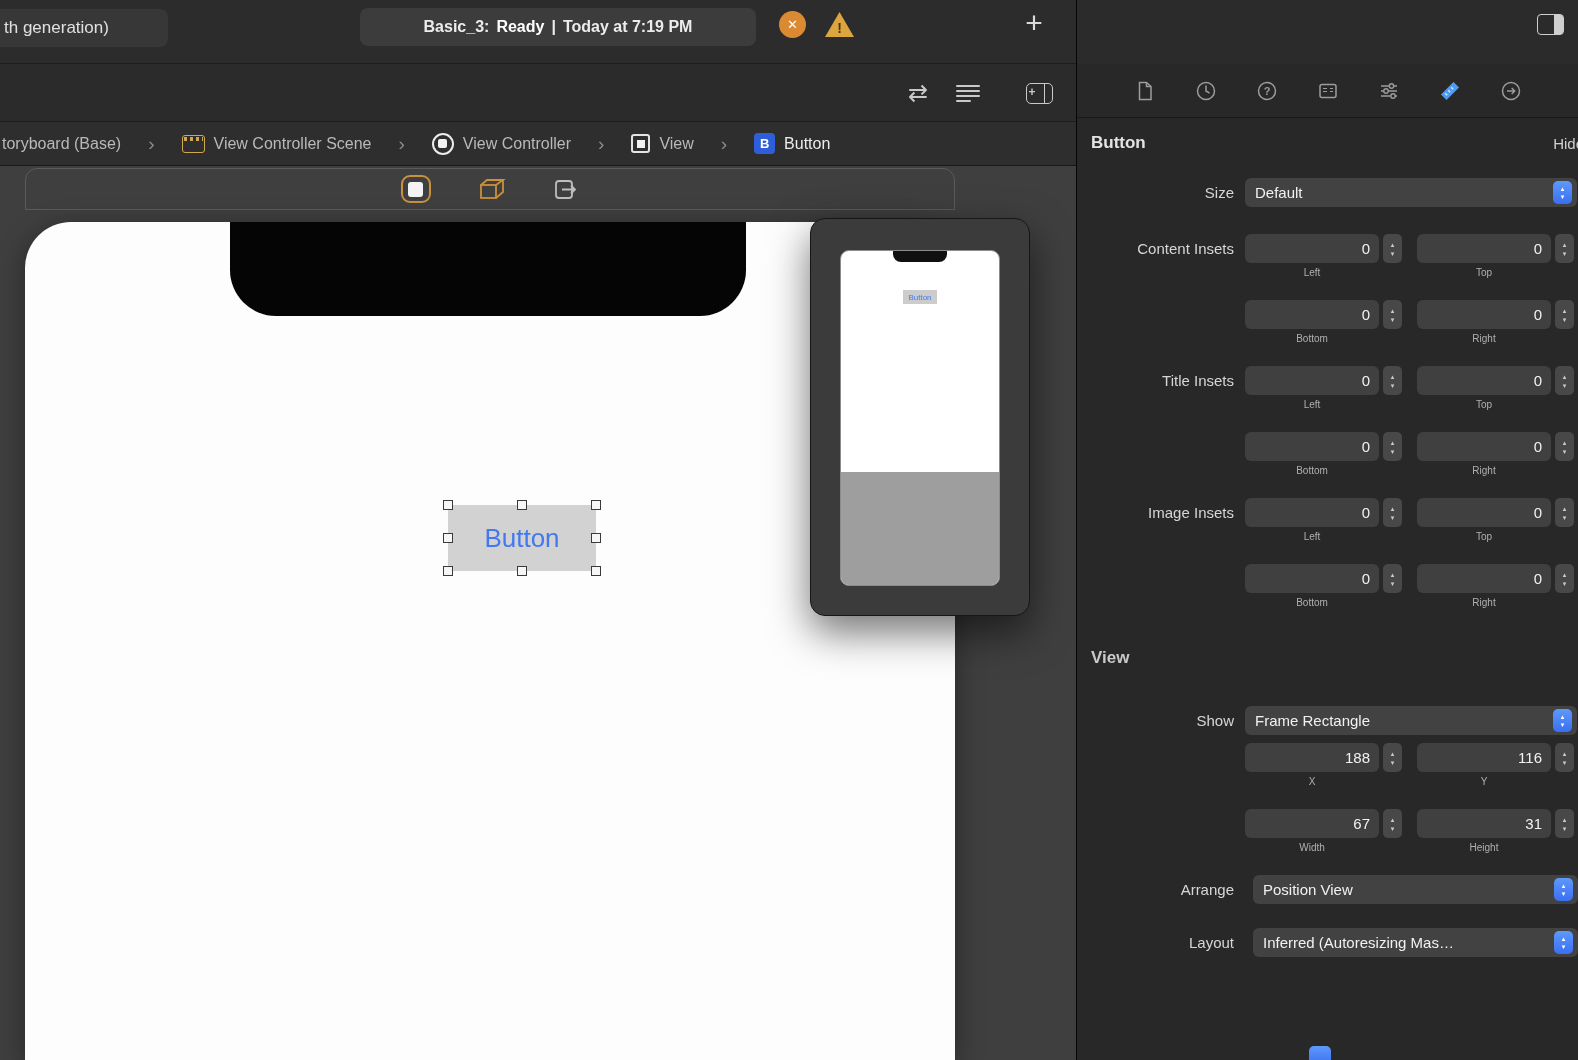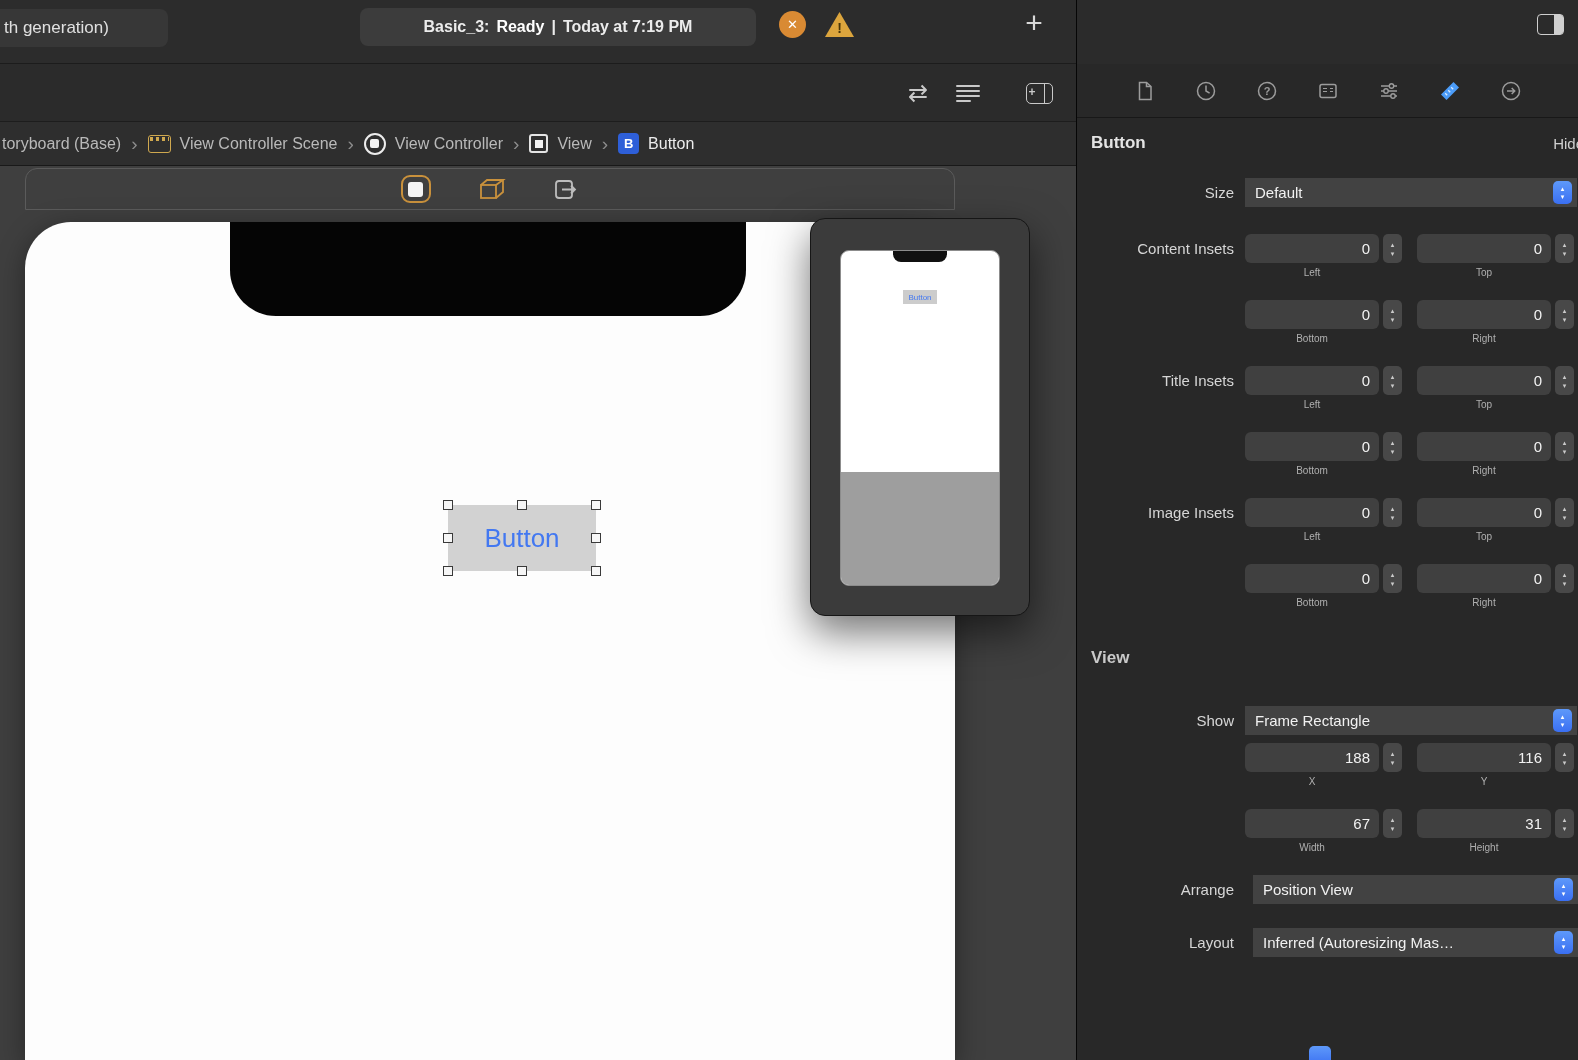--- a/index.html
+++ b/index.html
@@ -32,21 +32,21 @@
   .tb-lines { left:956px; width:32px; flex-direction:column; gap:3px; align-items:flex-start; }
   .tb-lines i { display:block; height:2px; background:#c9c9c9; border-radius:1px; width:24px; }
   .tb-lines i:last-child { width:15px; }
   .add-editor-box { width:27px; height:21px; border:1.6px solid #c9c9c9; border-radius:5px; position:relative; }
   .add-editor-box::after { content:""; position:absolute; right:7px; top:0; bottom:0; width:0; border-left:1.6px solid #c9c9c9; }
   .add-editor-box span { position:absolute; left:2px; top:1px; font-size:12px; color:#c9c9c9; font-weight:600; }
   .tb-addeditor { left:1022px; width:34px; }
 
   
   .jumpbar { position:absolute; left:0; top:122px; width:1076px; height:44px; background:#2e2e2e; border-bottom:1px solid #191919;
-    display:flex; align-items:center; gap:9px; padding-left:2px; font-size:16px; color:#b9b9b9; white-space:nowrap; overflow:hidden; }
+    display:flex; align-items:center; gap:26px; padding-left:2px; font-size:16px; color:#b9b9b9; white-space:nowrap; overflow:hidden; }
   .crumb { display:flex; align-items:center; gap:9px; }
   .crumb-sep { color:#8d8d8d; font-size:19px; padding:0 1px; }
   .crumb-last { color:#ececec; }
   .ic-scene { width:23px; height:18px; border:1.6px solid #cfa84f; border-radius:3px; position:relative; }
   .ic-scene::before { content:""; position:absolute; left:1px; right:1px; top:1px; height:4px;
     background:repeating-linear-gradient(90deg,#cfa84f 0 3px,transparent 3px 6px); }
   .ic-vc { width:22px; height:22px; border:2px solid #ececec; border-radius:50%; display:flex; align-items:center; justify-content:center; }
   .ic-vc i { width:9px; height:9px; background:#f2f2f2; border-radius:2px; }
   .ic-view { width:19px; height:19px; border:2px solid #e4e4e4; border-radius:3px; display:flex; align-items:center; justify-content:center; }
   .ic-view i { width:8px; height:8px; background:#f2f2f2; }
@@ -85,21 +85,21 @@
   .pane-toggle::after { content:""; position:absolute; right:0; top:0; bottom:0; width:9px; background:#cfcfcf; border-radius:0 2px 2px 0; }
   .insp-tabs { height:54px; display:flex; align-items:center; justify-content:center; gap:35px; border-bottom:1px solid #181818; }
   .tab { width:26px; height:26px; display:flex; align-items:center; justify-content:center; }
 
   .section-header { display:flex; align-items:center; justify-content:space-between; padding:15px 0 6px 14px; position:relative; }
   .section-title { font-size:17px; font-weight:700; color:#e4e4e4; }
   .hide-btn { position:absolute; right:-6px; top:17px; font-size:15px; color:#d0d0d0; white-space:nowrap; }
 
   .row { display:flex; align-items:center; }
   .flabel { width:157px; margin-right:11px; text-align:right; font-size:15px; color:#d6d6d6; flex:none; line-height:29px; }
-  .dropdown { width:332px; height:29px; background:#424242; border-radius:0; position:relative;
+  .dropdown { width:332px; height:29px; background:#424242; border-radius:6px; position:relative;
     display:flex; align-items:center; padding:0 30px 0 10px; font-size:15px; color:#f1f1f1; }
   .dd-text { white-space:nowrap; overflow:hidden; }
   .dd-stepper { position:absolute; right:5px; top:3px; width:19px; height:23px;
     background:linear-gradient(#5e99fa,#3a6ff2); border-radius:5px; display:flex; flex-direction:column;
     align-items:center; justify-content:center; color:#fff; font-size:7px; line-height:8px; }
   .numwrap { display:flex; align-items:center; }
   .numfield { width:134px; height:29px; background:#404040; border-radius:6px; display:flex; align-items:center;
     justify-content:flex-end; padding-right:9px; font-size:15px; color:#f2f2f2; }
   .stepper { width:19px; height:29px; margin-left:4px; background:#484848; border-radius:5px; display:flex;
     flex-direction:column; align-items:center; justify-content:center; gap:2px; color:#cacaca; font-size:7px; line-height:7px; }

